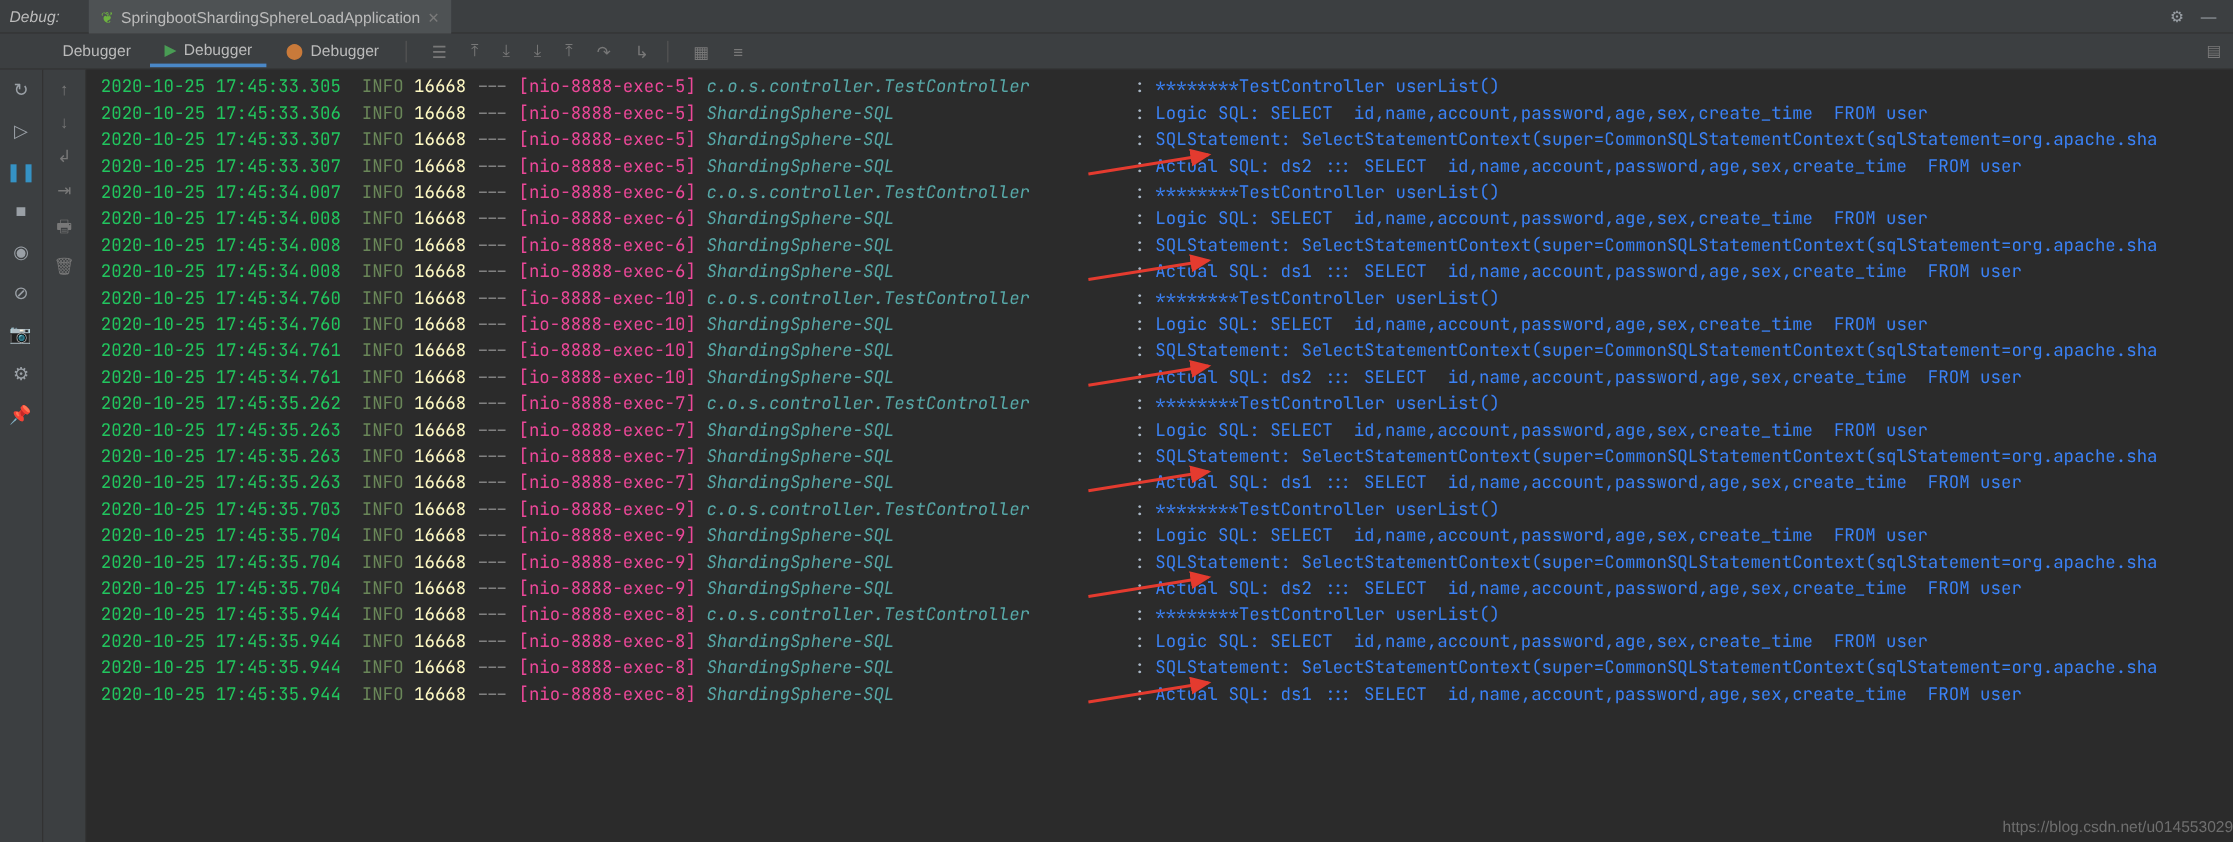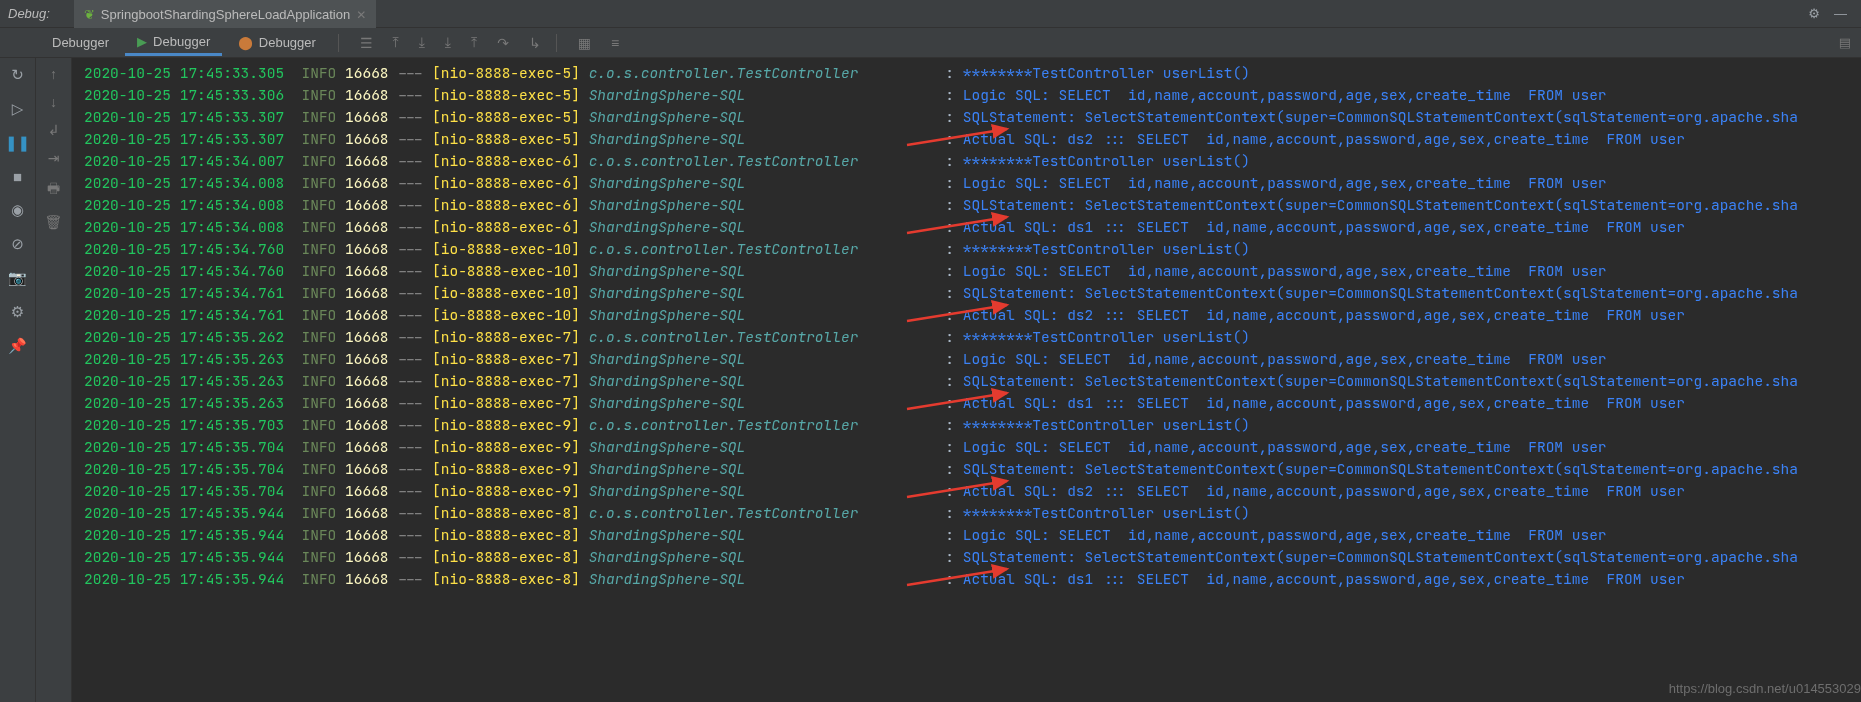--- a/index.html
+++ b/index.html
@@ -96,21 +96,21 @@
   font-size: 14.5px;
   line-height: 22px;
   white-space: pre;
   position: relative;
 }
 .log-line { color: #a9b7c6; }
 .ts { color: #22c55e; }
 .lvl { color: #6a8759; margin-top: 19px; }
 .pid { color: #fef9c3; }
 .dash { color: #808080; }
-.thread { color: #fde047; }
+.thread { color: #ec4899; }
 .logger-cyan { color: #57a8a8; font-style: italic; }
 .msg { color: #3b82f6; }
 .sep-colon { color: #a9b7c6; }
 
 svg.arrow {
   position: absolute;
   pointer-events: none;
 }
 .watermark {
   position: absolute;

